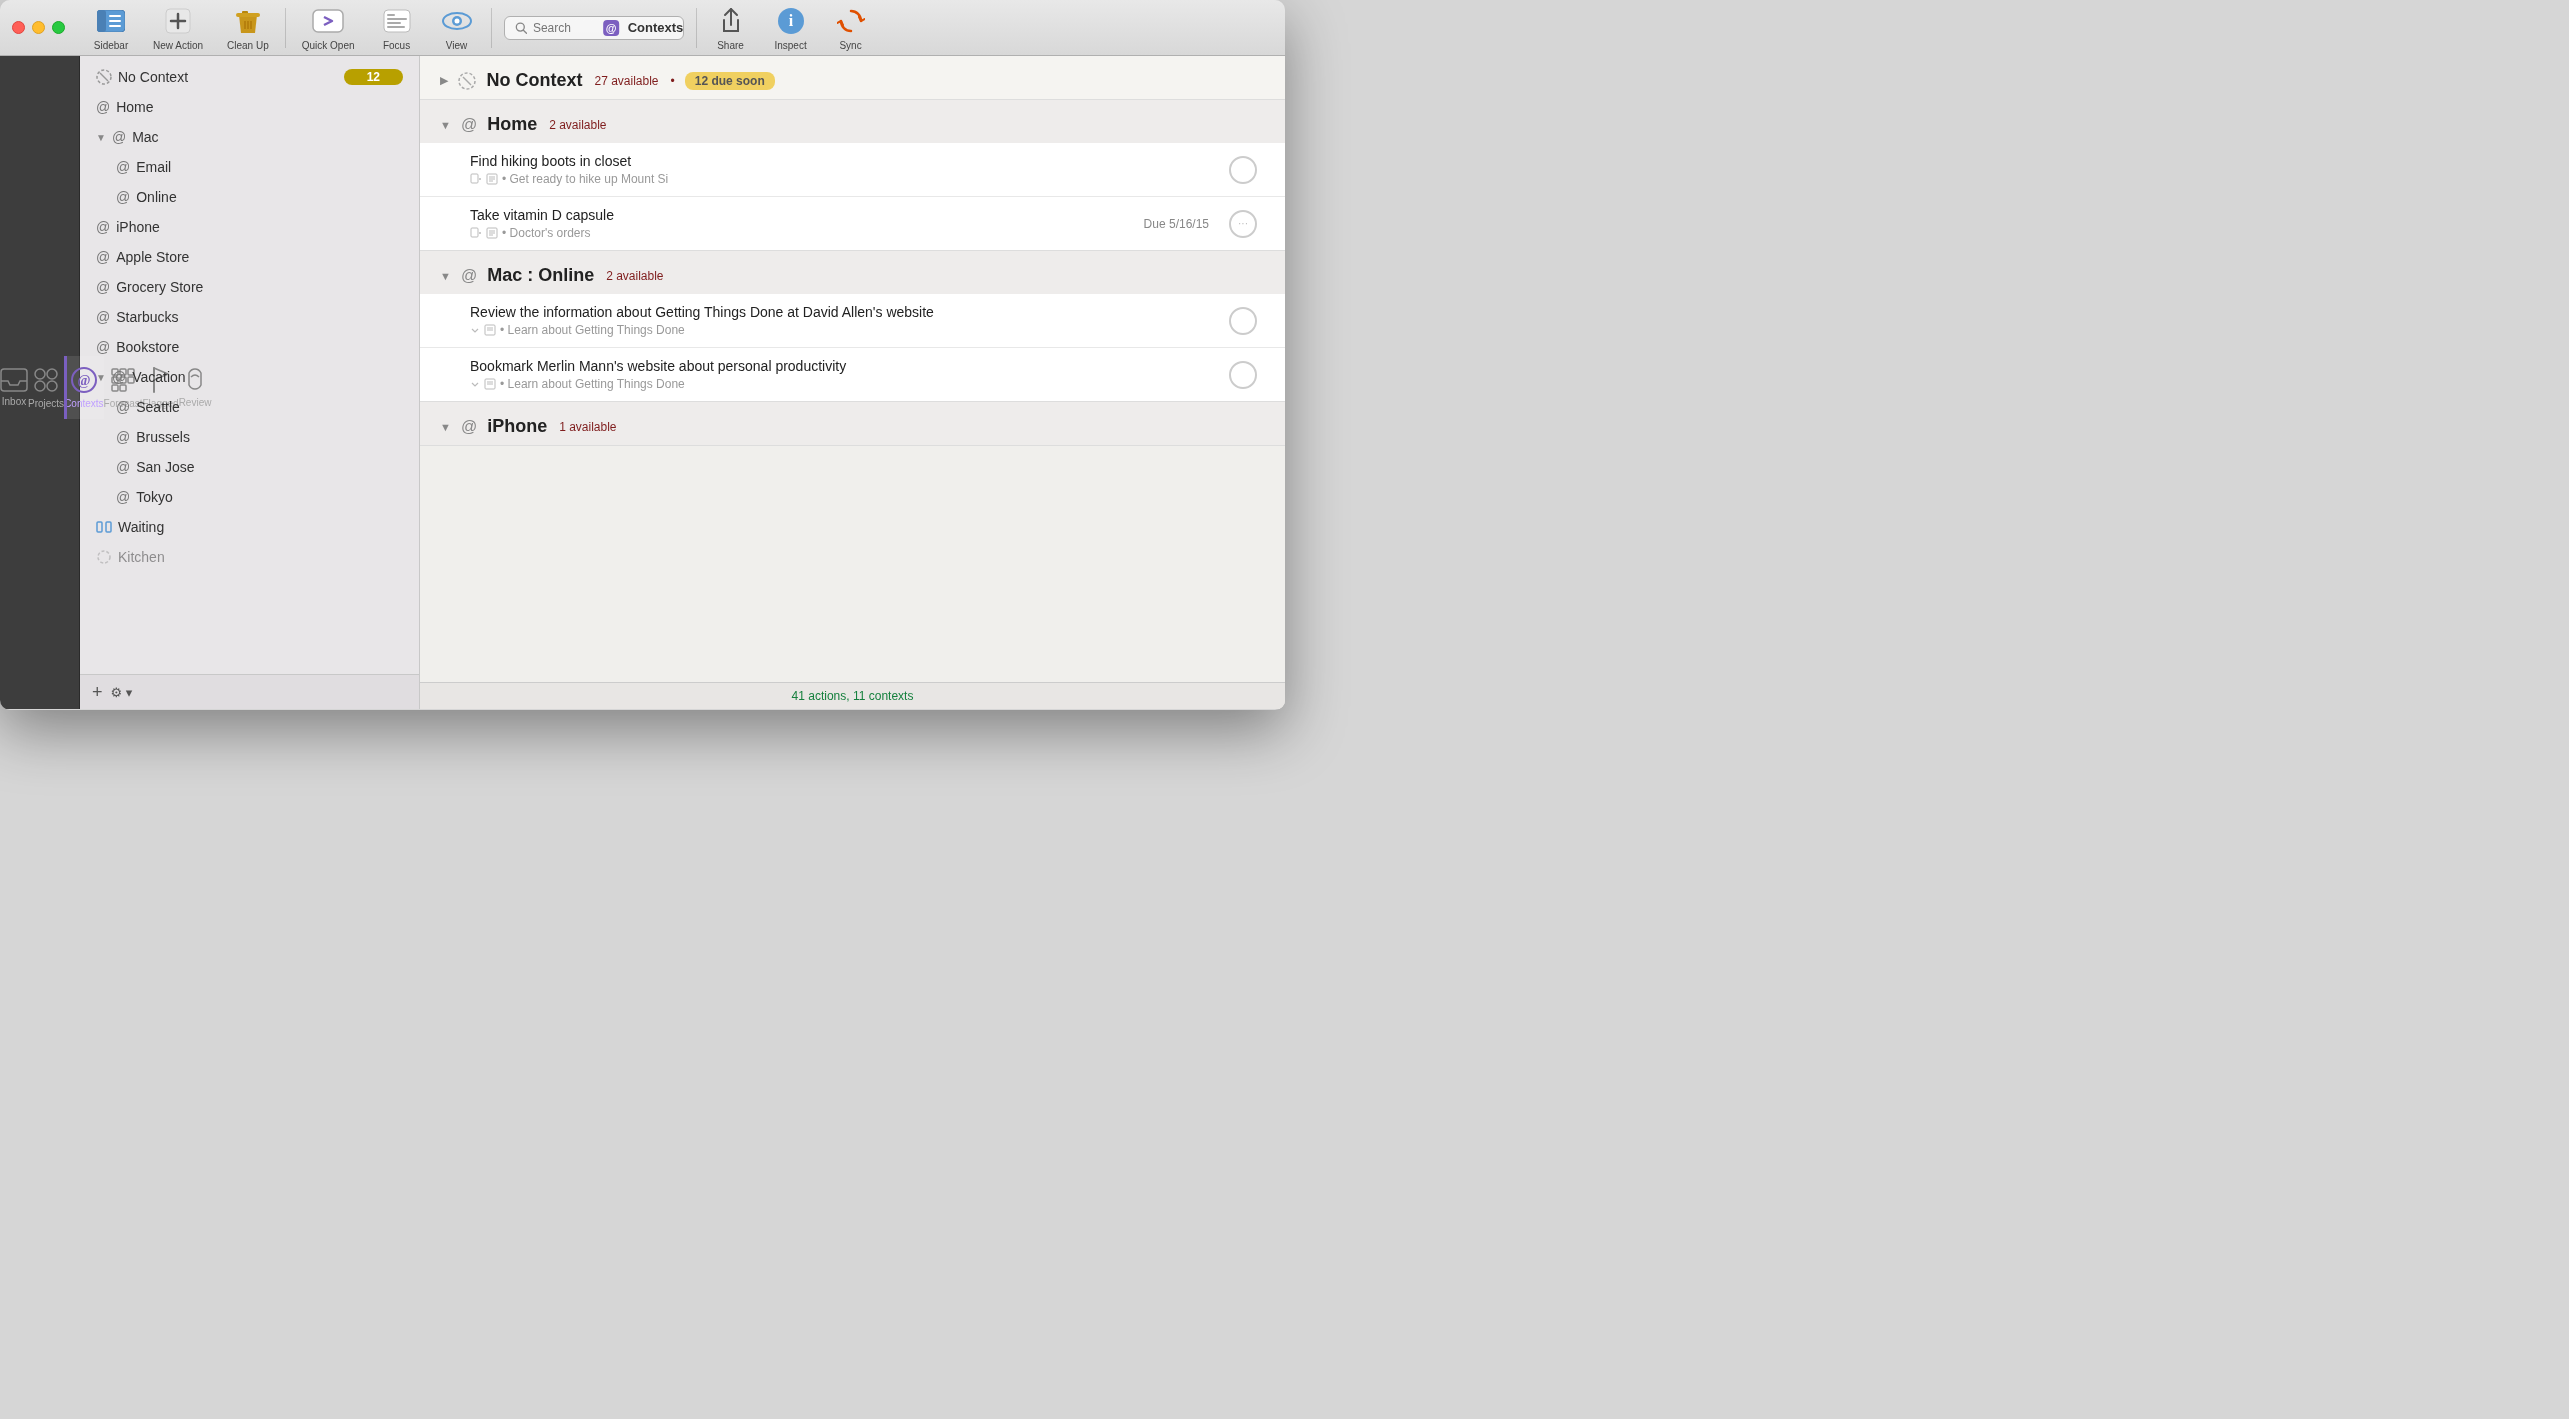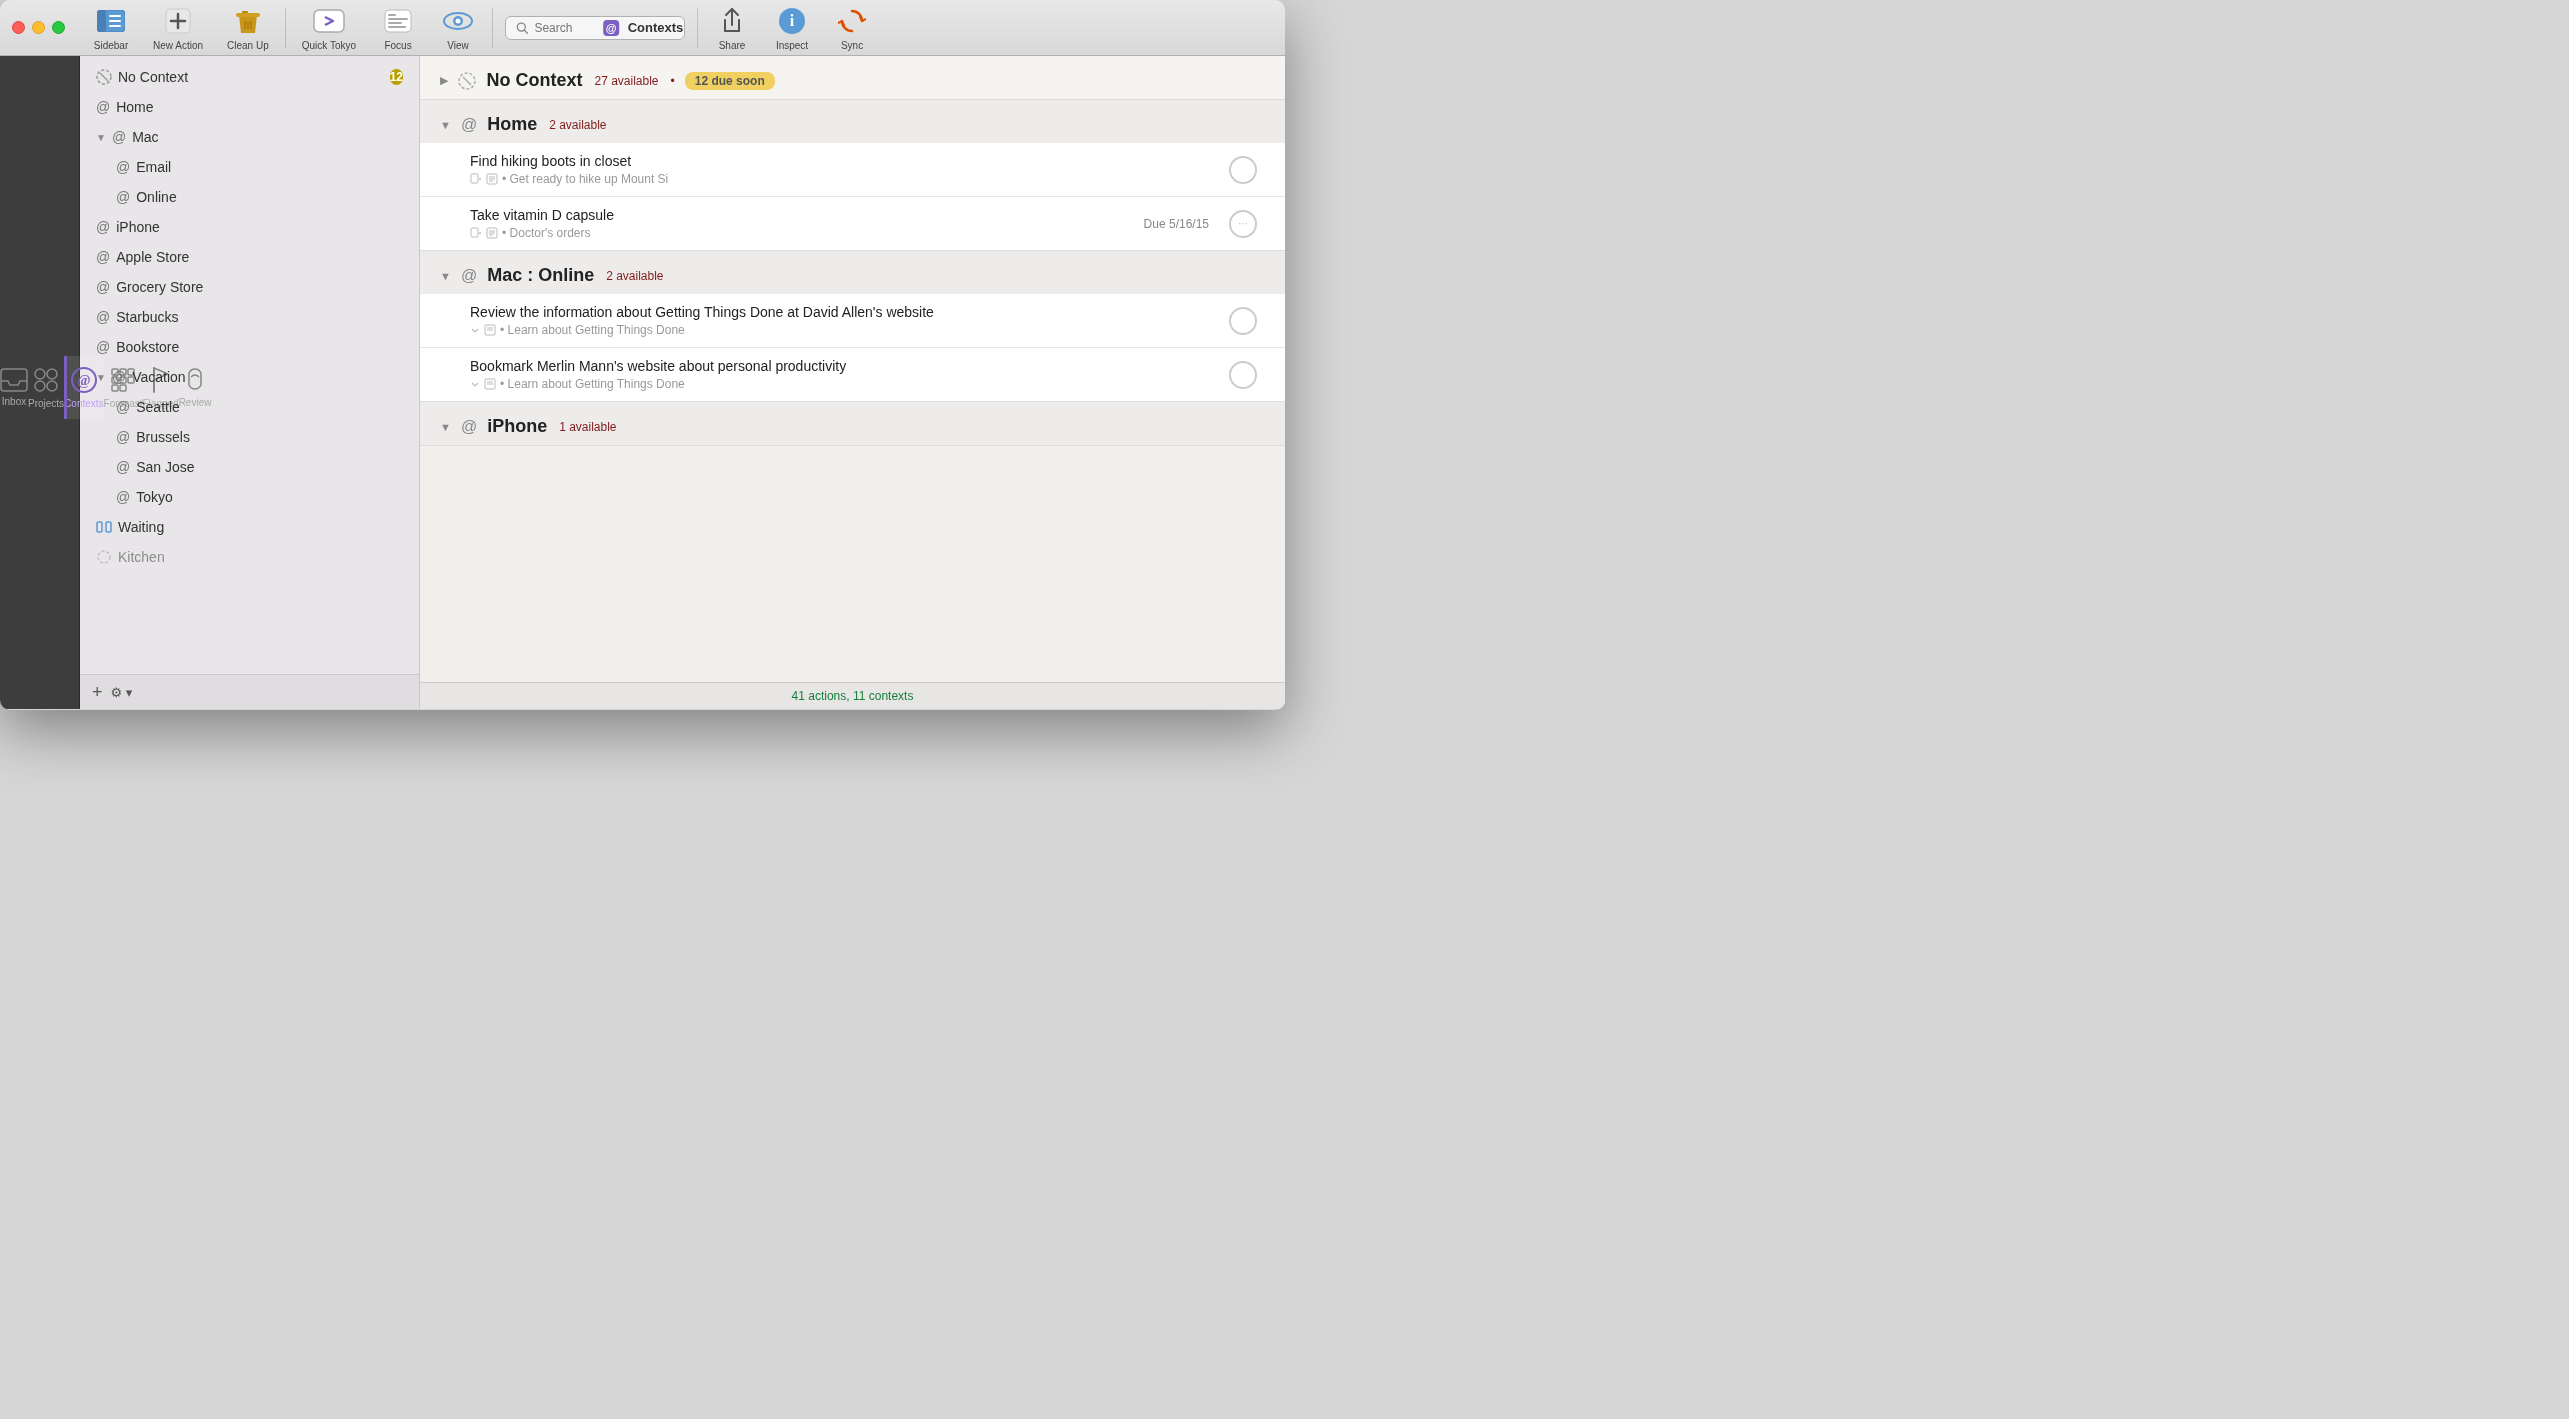--- a/index.html
+++ b/index.html
@@ -167,21 +167,21 @@
       font-size: 14px;
       color: #333;
       gap: 6px;
       position: relative;
     }
     .context-item .badge {
       margin-left: auto;
       background: #b8a000;
       color: white;
       border-radius: 10px;
-      padding: 1px 0;
+      padding: 1px 23px;
       font-size: 12px;
       font-weight: 600;
     }
     .context-item .at-sign {
       color: #777;
       font-size: 14px;
     }
     .context-item svg { flex-shrink: 0; }
     .sidebar-bottom {
       border-top: 1px solid #c8c8c8;
@@ -351,21 +351,21 @@
 
     <div class="tb-separator"></div>
 
     <div class="tb-btn">
       <div class="icon-wrap">
         <svg width="32" height="28" viewBox="0 0 32 28">
           <rect x="1" y="3" width="30" height="22" rx="5" fill="white" stroke="#aaa" stroke-width="1.5"></rect>
           <polyline points="12,10 20,14 12,18" fill="none" stroke="#7c5fc0" stroke-width="2.5" stroke-linejoin="round"></polyline>
         </svg>
       </div>
-      <span class="label">Quick Tokyo</span>
+      <span class="label">Quick Open</span>
     </div>
 
     <div class="tb-btn">
       <div class="icon-wrap">
         <svg width="28" height="28" viewBox="0 0 28 28">
           <rect x="1" y="3" width="26" height="22" rx="4" fill="white" stroke="#bbb" stroke-width="1"></rect>
           <rect x="4" y="7" width="8" height="2" rx="1" fill="#aaa"></rect>
           <rect x="4" y="11" width="20" height="2" rx="1" fill="#aaa"></rect>
           <rect x="4" y="15" width="14" height="2" rx="1" fill="#aaa"></rect>
           <rect x="4" y="19" width="18" height="2" rx="1" fill="#aaa"></rect>

